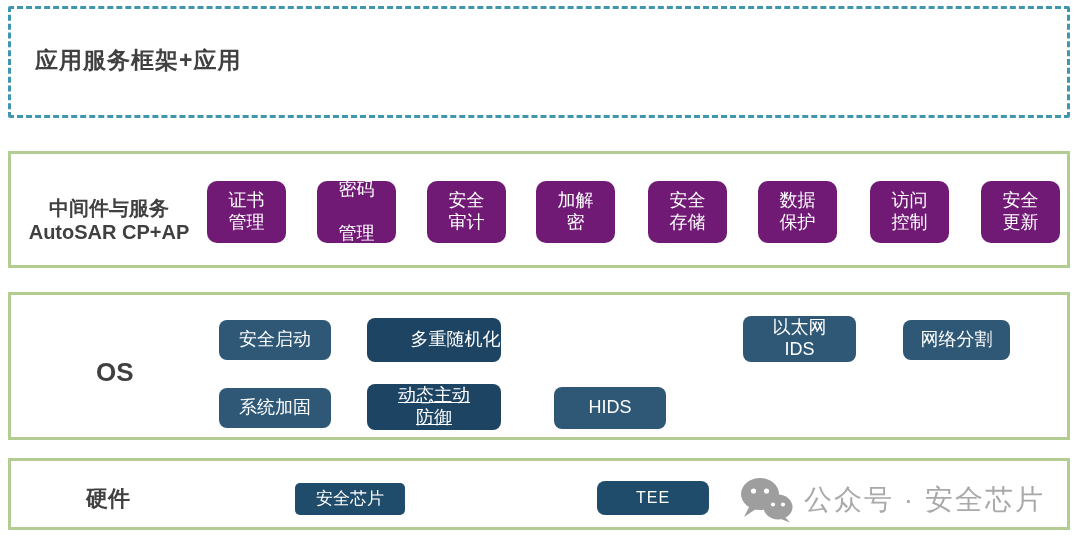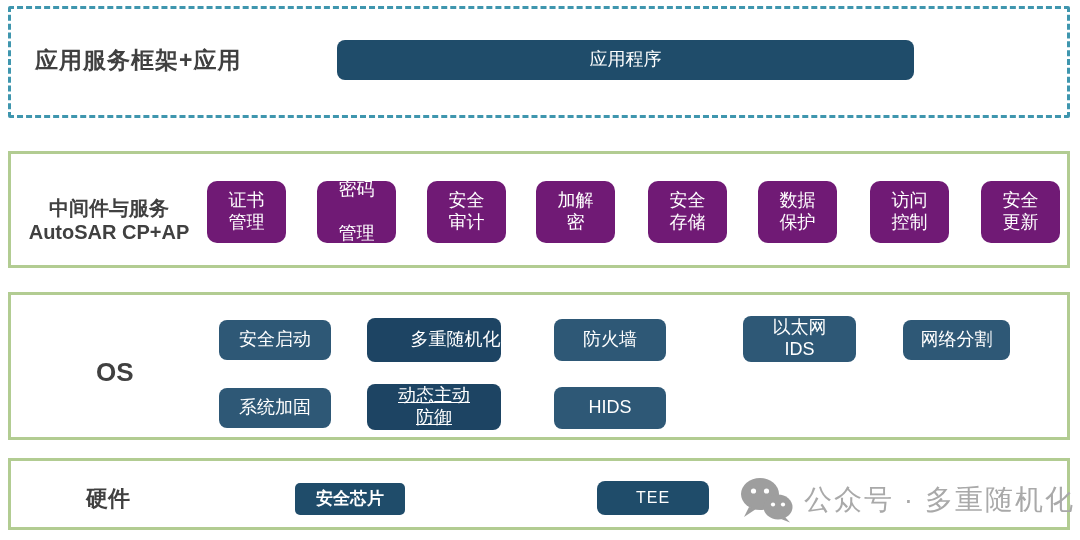--- a/index.html
+++ b/index.html
@@ -33,35 +33,34 @@
   
   .mw-label{left:2px;top:42px;width:192px;text-align:center;font-size:20px;line-height:1.2;}
   .mw-box{top:27px;width:79px;height:62px;border-radius:10px;font-size:18px;}
 
   
   .os-label{left:85px;top:62px;font-size:26px;}
   .os-box{border-radius:8px;font-size:18px;}
 
   
   .hw-label{left:75px;top:23px;font-size:22px;}
-  .hw-chip{left:284px;top:22px;width:110px;height:32px;border-radius:5px;font-size:17px;font-weight:bold;}
+  .hw-chip{left:284px;top:22px;width:110px;height:32px;border-radius:5px;font-size:17px;}
   .hw-tee{left:586px;top:20px;width:112px;height:34px;border-radius:8px;font-size:16px;letter-spacing:1px;}
 
   
   .watermark{position:absolute;left:729px;top:16px;display:flex;align-items:center;gap:10px;}
   .watermark .wm-text{color:#a9a9a9;font-size:28px;letter-spacing:2px;white-space:nowrap;}
 </style>
 </head>
 <body>
 
 <div class="stage">
 
   <div class="layer layer-app">
     <div class="frame-label app-label">应用服务框架+应用</div>
-    <div class="nbox c-dark app-program">应用程序</div>
   </div>
 
   <div class="layer layer-green layer-mw">
     <div class="frame-label mw-label">
       <span>中间件与服务</span>
       <span>AutoSAR CP+AP</span>
     </div>
     <div class="nbox c-light mw-box" style="left:196px;">
       <span>证书</span>
       <span>管理</span>
@@ -94,21 +93,20 @@
       <span>安全</span>
       <span>更新</span>
     </div>
   </div>
 
   <div class="layer layer-green layer-os">
     <div class="frame-label os-label">OS</div>
 
     <div class="nbox c-medium os-box" style="left:208px;top:25px;width:112px;height:40px;">安全启动</div>
     <div class="nbox c-darker os-box" style="left:356px;top:23px;width:134px;height:44px;padding-left:43px;">多重随机化</div>
-    <div class="nbox c-medium os-box" style="left:543px;top:24px;width:112px;height:42px;">防火墙</div>
     <div class="nbox c-medium os-box" style="left:732px;top:21px;width:113px;height:46px;">
       <span>以太网</span>
       <span>IDS</span>
     </div>
     <div class="nbox c-medium os-box" style="left:892px;top:25px;width:107px;height:40px;">网络分割</div>
 
     <div class="nbox c-medium os-box" style="left:208px;top:93px;width:112px;height:40px;">系统加固</div>
     <div class="nbox c-darker os-box" style="left:356px;top:89px;width:134px;height:46px;text-decoration:underline;">
       <span>动态主动</span>
       <span>防御</span>
@@ -127,17 +125,17 @@
           <ellipse cx="20" cy="17" rx="19" ry="16" fill="#9e9e9e"></ellipse>
           <polygon points="9,30 4,40 16,32" fill="#9e9e9e"></polygon>
           <circle cx="13.5" cy="14" r="2.6" fill="#ffffff"></circle>
           <circle cx="26.5" cy="14" r="2.6" fill="#ffffff"></circle>
           <ellipse cx="38" cy="30" rx="14.5" ry="12.5" fill="#9e9e9e"></ellipse>
           <polygon points="45,40 50,45.5 41,42" fill="#9e9e9e"></polygon>
           <circle cx="33" cy="27.5" r="2.1" fill="#ffffff"></circle>
           <circle cx="43" cy="27.5" r="2.1" fill="#ffffff"></circle>
         </svg>
       </span>
-      <span class="wm-text">公众号 · 多重随机化</span>
+      <span class="wm-text">公众号 · 安全芯片</span>
     </div>
   </div>
 
 </div>
 
 </body></html>

